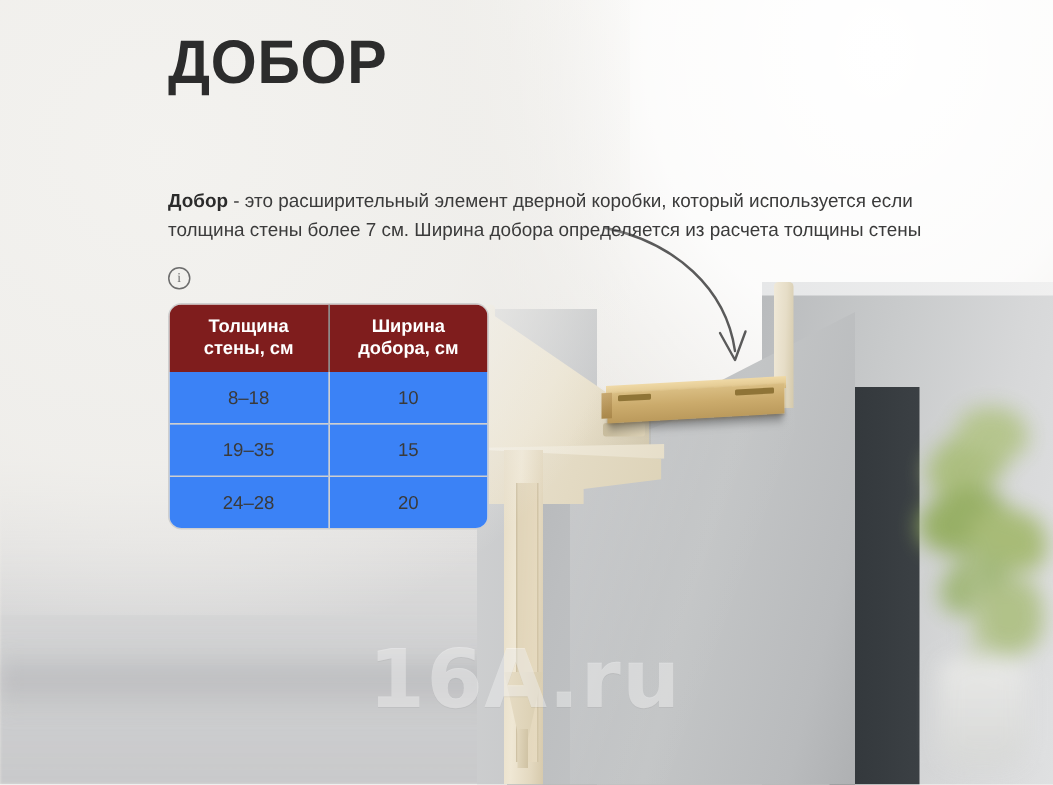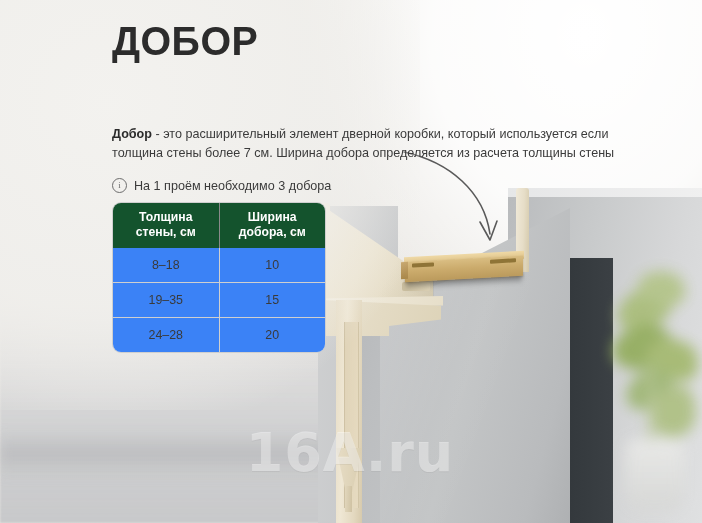--- a/index.html
+++ b/index.html
@@ -359,21 +359,21 @@
     left: 97px; top: 203px;
     width: 212px;
     border-collapse: collapse;
     table-layout: fixed;
     border-radius: 8px;
     overflow: hidden;
     box-shadow: 0 0 0 1px #cfcfcf;
     background: #f0efed;
   }
   .spec-table th {
-    background: #14532d;
+    background: #7f1d1d;
     color: #ffffff;
     font-size: 12.2px;
     font-weight: 700;
     line-height: 15px;
     padding: 7px 4px 8px;
     text-align: center;
     border-right: 1px solid #8a8a8a;
   }
   .spec-table th:last-child { border-right: none; }
   .spec-table td {
@@ -455,21 +455,20 @@
   </div>
 
   <div class="content">
 
     <div class="page-title">ДОБОР</div>
 
     <p class="intro"><b>Добор</b><span> - это расширительный элемент дверной коробки, который используется если толщина стены более 7 см. Ширина добора определяется из расчета толщины стены</span></p>
 
     <div class="note">
       <span class="note-icon">i</span>
-      <span>На 1 проём необходимо 3 добора</span>
     </div>
 
     <table class="spec-table">
       <thead>
         <tr>
           <th>
             <span>Толщина</span><br>
             <span>стены, см</span>
           </th>
           <th>

